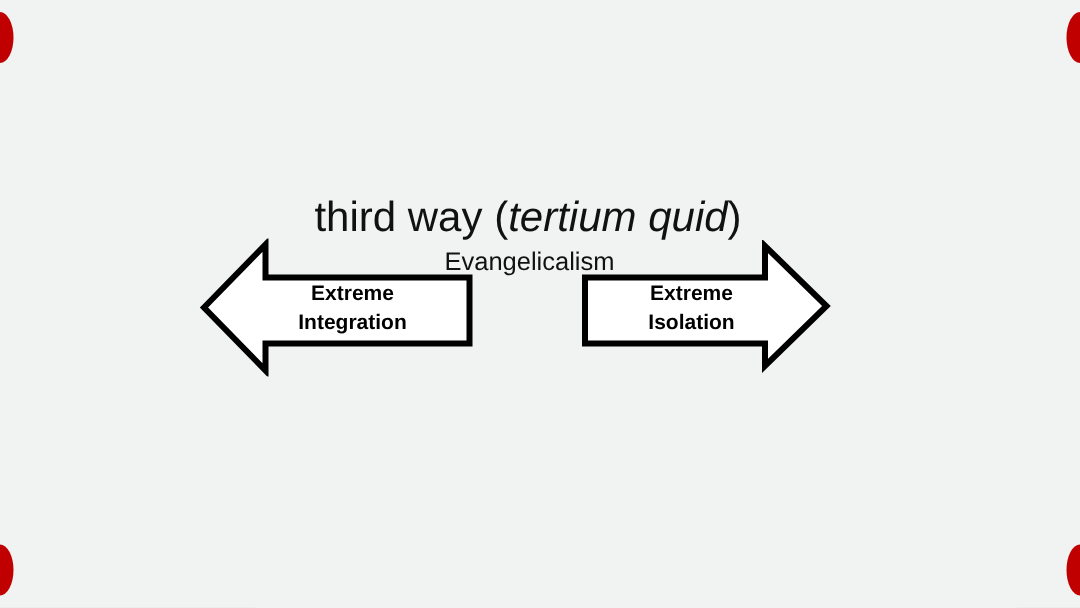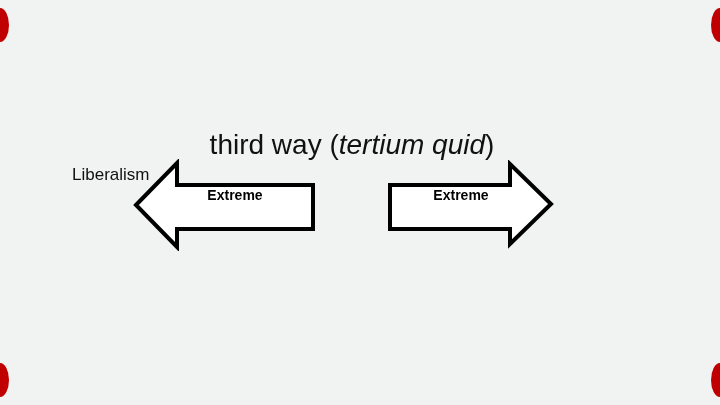--- a/index.html
+++ b/index.html
@@ -79,29 +79,31 @@
 
 <div class="slide">
 
   <div class="corner-mark tl"></div>
   <div class="corner-mark tr"></div>
   <div class="corner-mark bl"></div>
   <div class="corner-mark br"></div>
 
   <div class="title"><span>third way (</span><span class="em">tertium quid</span><span>)</span></div>
 
-  <div class="spectrum-label label-left">Liberalism</div>
+  <div class="spectrum-label label-center">Evangelicalism</div>
 
   <svg class="arrow-svg left" width="188" height="92" viewBox="0 0 188 92">
     <polygon points="6,46 47,4 47,26 183,26 183,70 47,70 47,88"></polygon>
   </svg>
   <div class="arrow-text left">
     <span class="line">Extreme</span>
+    <span class="line">Integration</span>
   </div>
 
   <svg class="arrow-svg right" width="174" height="90" viewBox="0 0 174 90">
     <polygon points="6,25 126,25 126,4 167,44 126,84 126,69 6,69"></polygon>
   </svg>
   <div class="arrow-text right">
     <span class="line">Extreme</span>
+    <span class="line">Isolation</span>
   </div>
 
 </div>
 
 </body></html>

